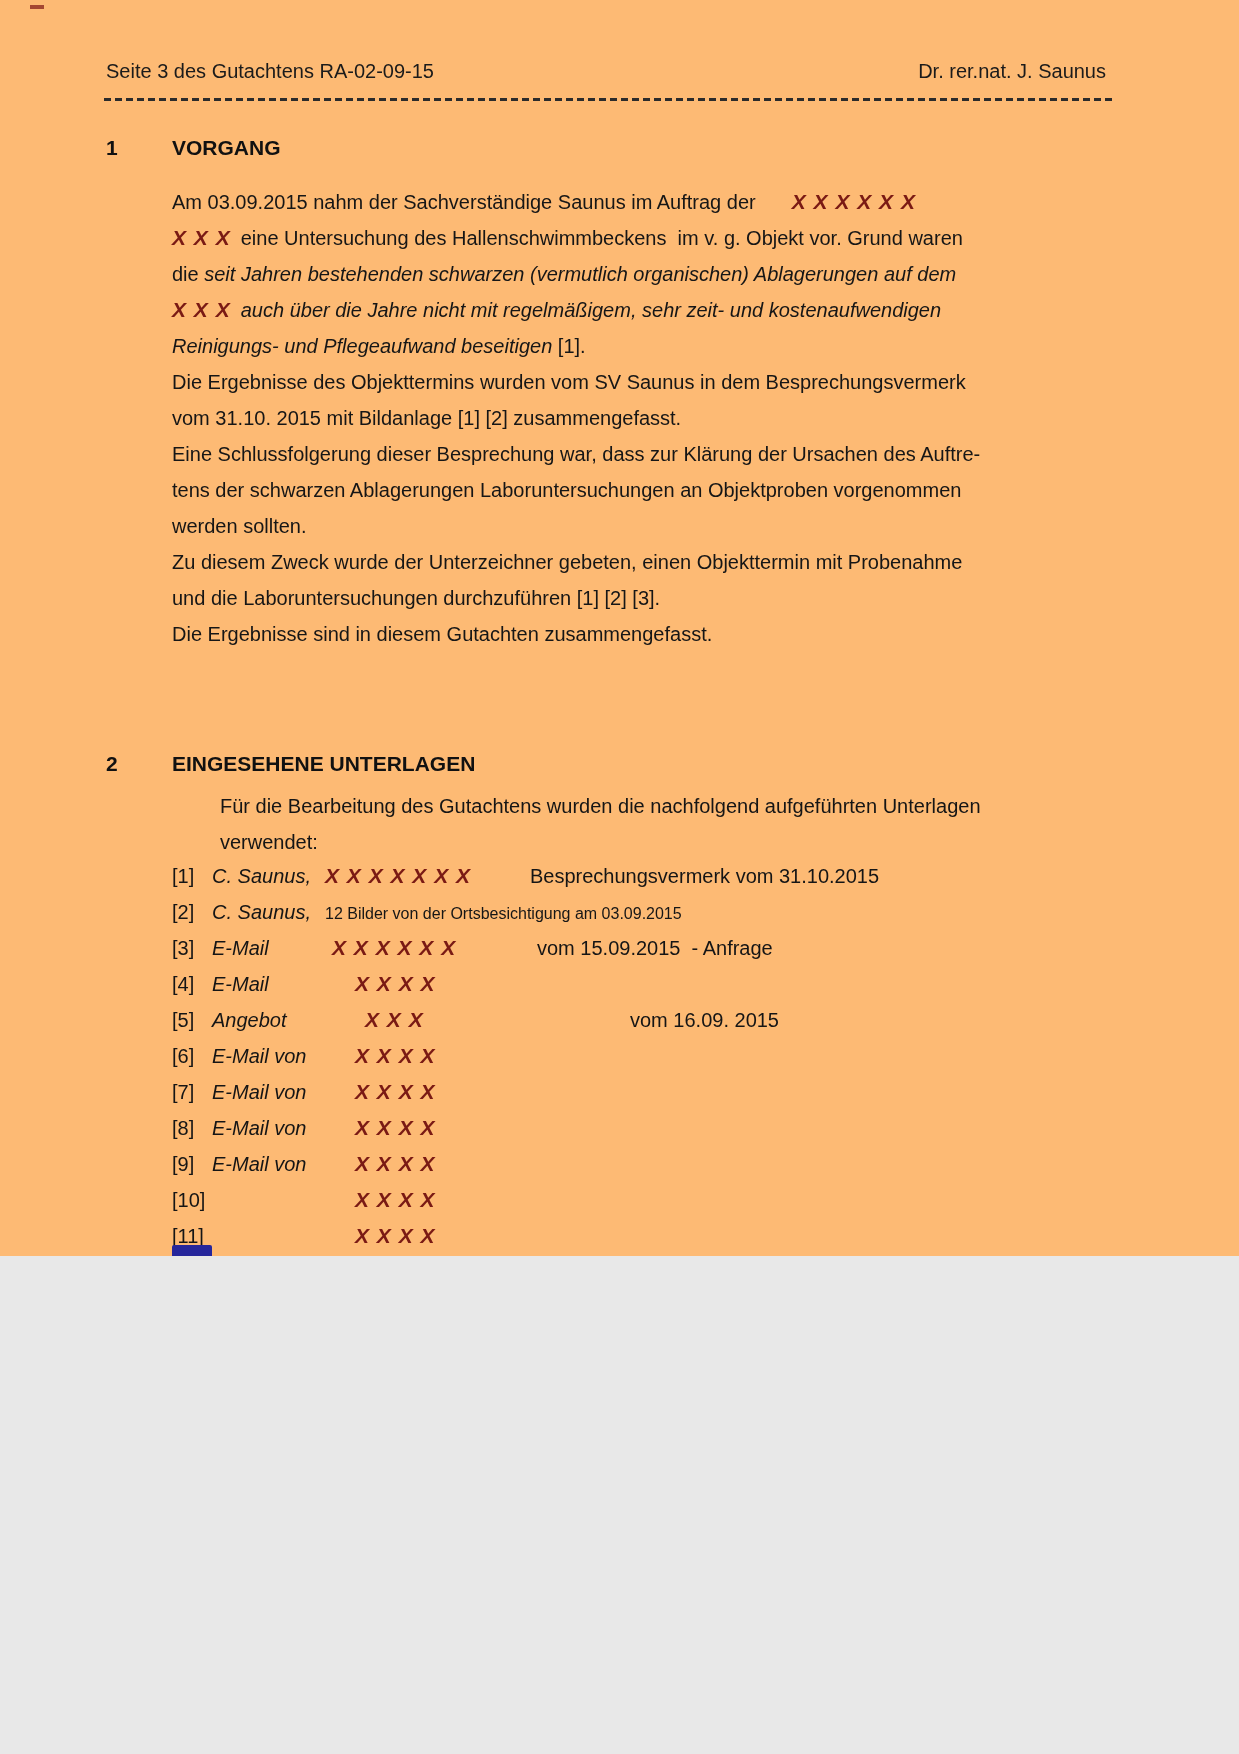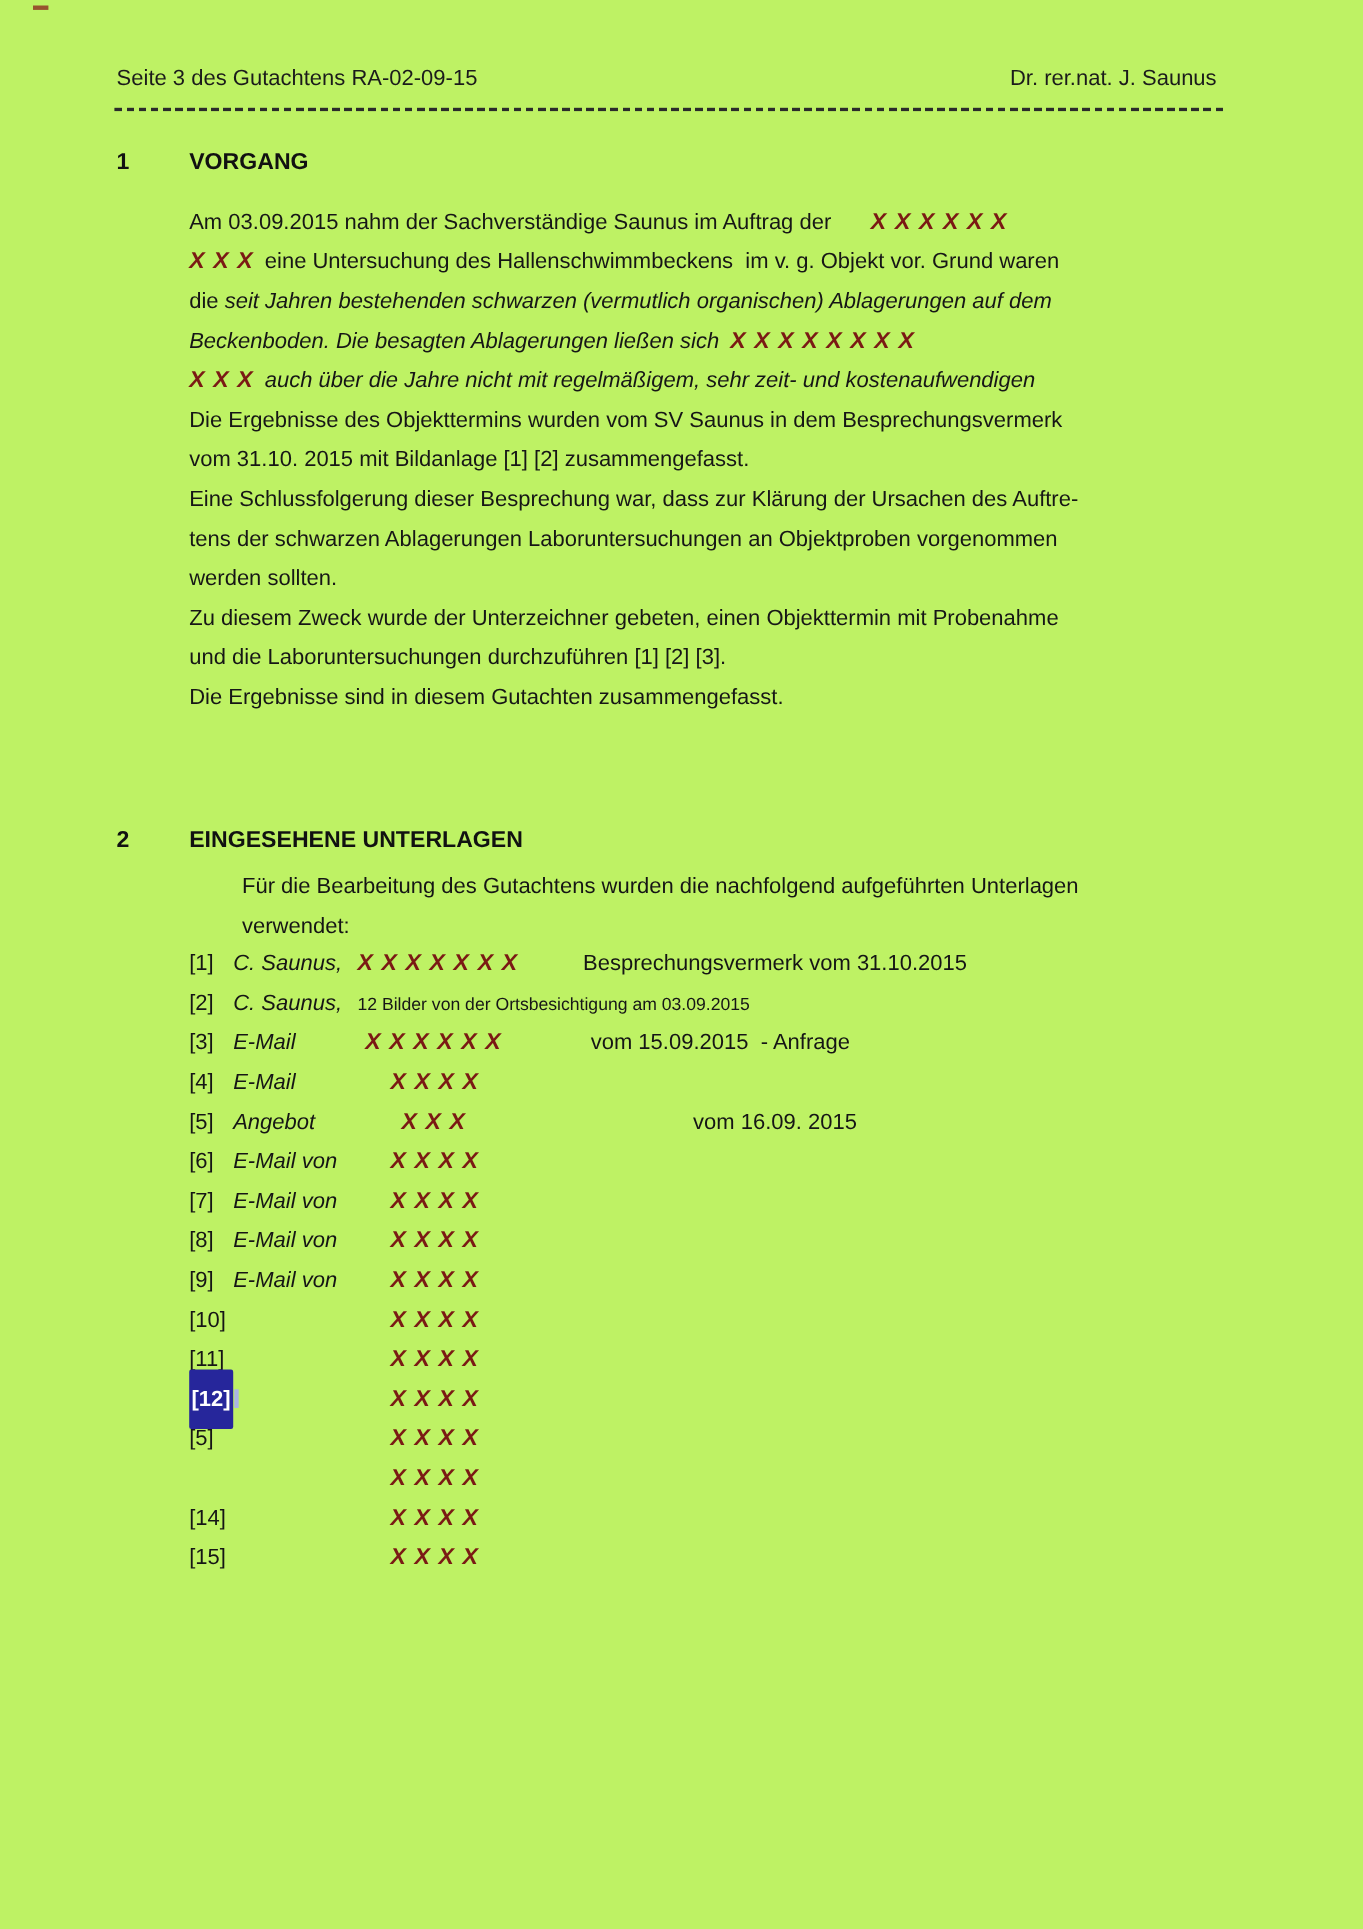--- a/index.html
+++ b/index.html
@@ -1,19 +1,19 @@
 <!DOCTYPE html>
 <html><head>
 <meta charset="utf-8">
 <style>
   html,body{margin:0;padding:0;background:#e8e8e8;}
   .page{
     position:relative;
-    width:1239px;height:1754px;
-    background:#bef264;
+    width:1239px;height:1256px;
+    background:#fdba74;
     font-family:"Liberation Sans", sans-serif;
     color:#151515;
     overflow:hidden;
   }
   
   .hdr{
     position:absolute;left:106px;top:60px;width:1000px;
     display:flex;justify-content:space-between;
     font-size:20px;color:#1b1b1b;
   }
@@ -87,22 +87,22 @@
 
   <div class="sec-head s1">
     <span class="num">1</span>
     <span>VORGANG</span>
   </div>
 
   <div class="para">
     <div class="line"><span>Am 03.09.2015 nahm der Sachverständige Saunus im Auftrag der</span><span class="xr gapL">X X X X X X</span></div>
     <div class="line"><span class="xr lead">X X X</span><span>eine Untersuchung des Hallenschwimmbeckens&nbsp; im v. g. Objekt vor. Grund waren</span></div>
     <div class="line"><span>die </span><span class="it">seit Jahren bestehenden schwarzen (vermutlich organischen) Ablagerungen auf dem</span></div>
-    <div class="line"><span class="it">Beckenboden. Die besagten Ablagerungen ließen sich</span><span class="xr">X X X X X X X X</span></div>
     <div class="line"><span class="xr lead">X X X</span><span class="it">auch über die Jahre nicht mit regelmäßigem, sehr zeit- und kostenaufwendigen</span></div>
+    <div class="line"><span class="it">Reinigungs- und Pflegeaufwand beseitigen</span><span> [1].</span></div>
     <div class="line">Die Ergebnisse des Objekttermins wurden vom SV Saunus in dem Besprechungsvermerk</div>
     <div class="line">vom 31.10. 2015 mit Bildanlage [1] [2] zusammengefasst.</div>
     <div class="line">Eine Schlussfolgerung dieser Besprechung war, dass zur Klärung der Ursachen des Auftre-</div>
     <div class="line">tens der schwarzen Ablagerungen Laboruntersuchungen an Objektproben vorgenommen</div>
     <div class="line">werden sollten.</div>
     <div class="line">Zu diesem Zweck wurde der Unterzeichner gebeten, einen Objekttermin mit Probenahme</div>
     <div class="line">und die Laboruntersuchungen durchzuführen [1] [2] [3].</div>
     <div class="line">Die Ergebnisse sind in diesem Gutachten zusammengefasst.</div>
   </div>
 

